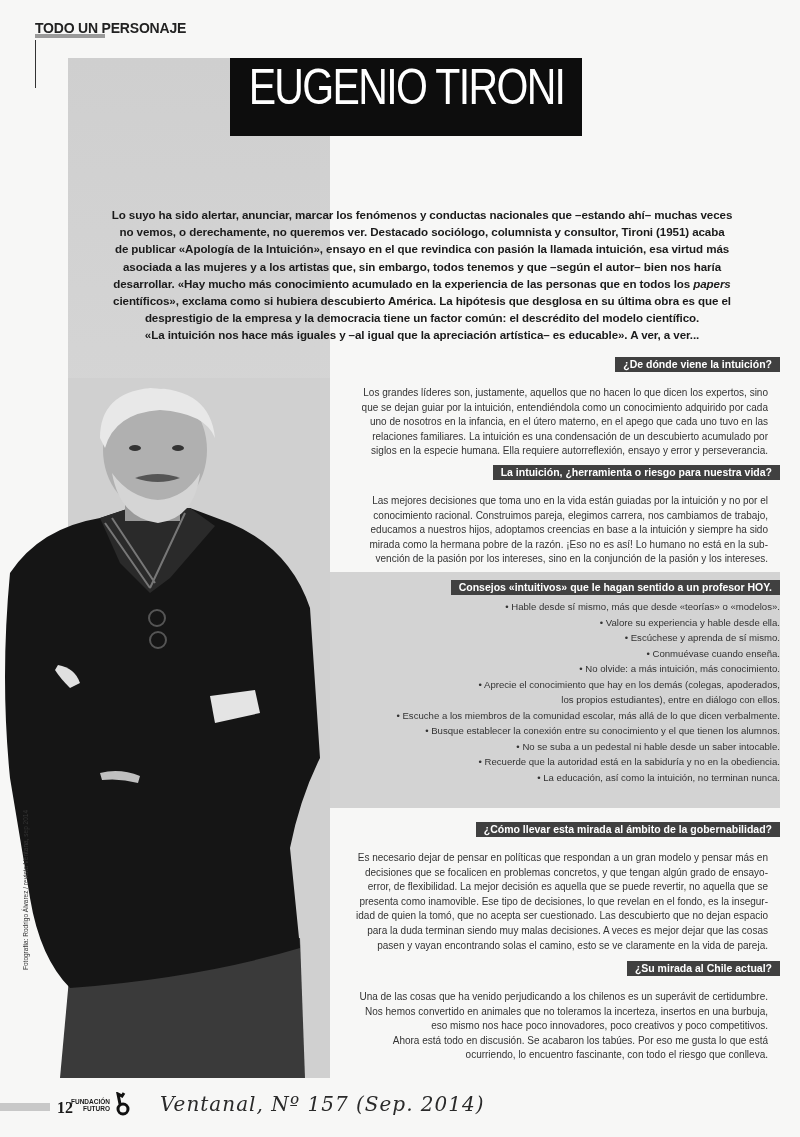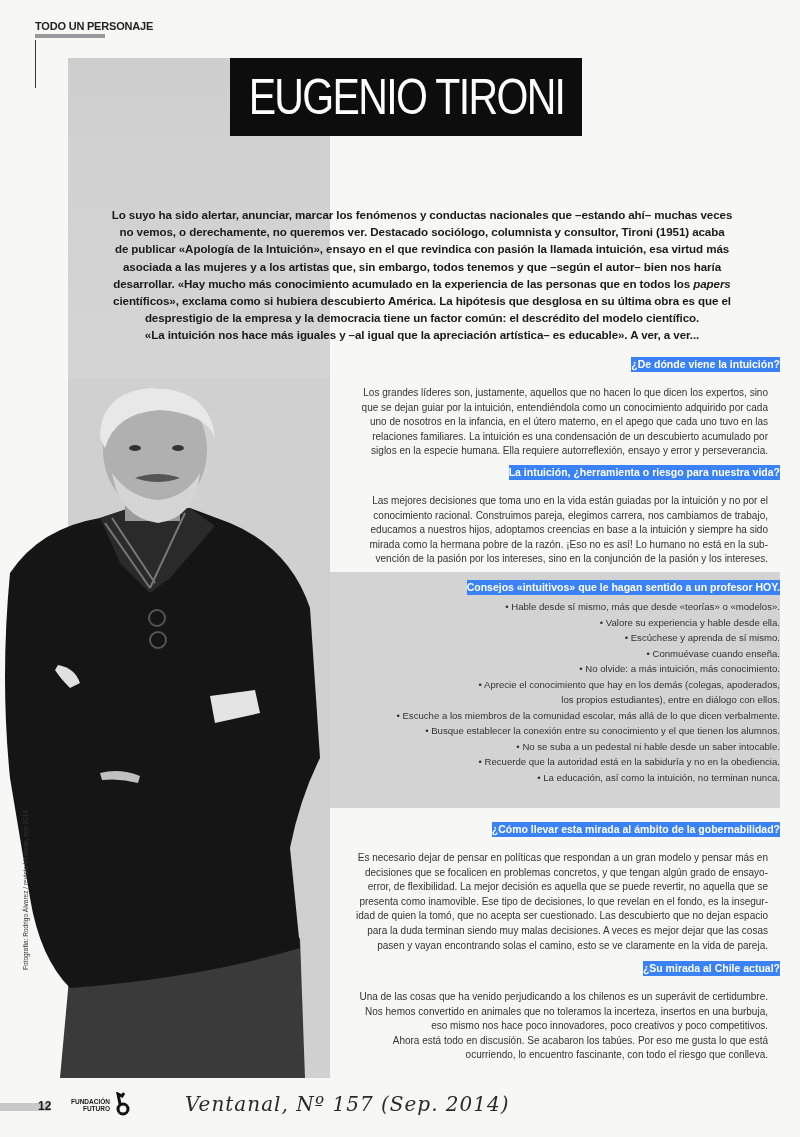--- a/index.html
+++ b/index.html
@@ -4,76 +4,76 @@
   <style>
     html, body { margin: 0; padding: 0; }
     body {
       width: 800px; height: 1137px; position: relative; overflow: hidden;
       background: #f7f7f6;
       font-family: "Liberation Sans", sans-serif;
       color: #1a1a1a;
     }
     .section-label {
       position: absolute; left: 35px; top: 20px;
-      font-size: 11px; font-weight: bold; letter-spacing: -0.2px; color: #222;
+      font-size: 14px; font-weight: bold; letter-spacing: -0.2px; color: #222;
     }
     .section-label-bar {
       position: absolute; left: 35px; top: 34px; width: 70px; height: 4px; background: #9a9a9a;
     }
     .vrule { position: absolute; left: 35px; top: 40px; width: 1px; height: 48px; background: #333; }
     .gray-col {
       position: absolute; left: 68px; top: 58px; width: 262px; height: 1015px;
       background: linear-gradient(180deg, #cfcfcf 0%, #d6d6d6 40%, #d2d2d2 100%);
     }
     .title-box {
       position: absolute; left: 230px; top: 58px; width: 352px; height: 78px;
-      background: #0d0d0d; color: #fff; display: flex; align-items: center; justify-content: center;
+      background: #0d0d0d; color: #fff; display: flex; align-items: flex-start; justify-content: center;
     }
     .title-box span {
       font-family: "Liberation Sans", sans-serif; font-size: 50px; letter-spacing: -2px;
       transform: scaleX(0.82); display: inline-block; white-space: nowrap;
     }
     .intro {
       position: absolute; left: 82px; top: 178px; width: 680px;
       text-align: center; font-size: 11.6px; line-height: 17.2px; color: #1a1a1a; font-weight: 600;
       letter-spacing: -0.1px;
       margin-top: 28px;
     }
     .intro p { margin: 0; }
     .intro em { font-style: italic; }
     .qa {
       position: absolute; right: 20px; text-align: right;
       font-size: 10px; line-height: 14.6px; color: #333;
     }
     .qa .q {
-      display: inline-block; background: #3b82f6; color: #fff; font-weight: bold;
-      font-size: 10.5px; padding: 1px 0; line-height: 13px; margin-bottom: 2px;
+      display: inline-block; background: #404040; color: #fff; font-weight: bold;
+      font-size: 10.5px; padding: 1px 8px; line-height: 13px; margin-bottom: 2px;
     }
     .qa .a { margin: 12px; }
     .qa .a span { display: block; }
     .tips-bg {
       position: absolute; left: 330px; top: 572px; width: 450px; height: 236px;
       background: #d3d3d3;
     }
     .tips { position: absolute; right: 20px; top: 580px; text-align: right; font-size: 9.6px; line-height: 15.5px; color: #333; }
     .tips ul { list-style: none; margin: 2px 0 0 0; padding: 0; text-align: right; }
     .tips li::before { content: "\2022  "; }
     .photo { position: absolute; left: 0; top: 378px; width: 330px; height: 700px; }
     .credit {
       position: absolute; left: 22px; top: 770px; width: 14px; height: 200px;
       writing-mode: vertical-rl; transform: rotate(180deg);
       font-size: 6.5px; color: #333; white-space: nowrap;
     }
     .footer-strip { position: absolute; left: 0; top: 1103px; width: 50px; height: 8px; background: #c8c8c8; }
-    .page-num { position: absolute; left: 38px; top: 1099px; font-size: 12px; font-weight: bold; }
+    .page-num { position: absolute; left: 57px; top: 1099px; font-size: 16px; font-weight: bold; font-family: Liberation Serif, serif; }
     .logo-text { position: absolute; left: 71px; top: 1098px; font-size: 6.5px; font-weight: bold; line-height: 7px; text-align: right; }
     .logo-icon { position: absolute; left: 112px; top: 1092px; }
     .handwritten {
       position: absolute; left: 160px; top: 1092px; font-family: "DejaVu Serif", serif;
-      font-style: italic; font-size: 20px; color: #2a2a2a; letter-spacing: 1px; margin-left: 25px;
+      font-style: italic; font-size: 20px; color: #2a2a2a; letter-spacing: 1px;
     }
   </style>
 </head>
 <body>
 
 <div class="section-label">TODO UN PERSONAJE</div>
 <div class="section-label-bar"></div>
 <div class="vrule"></div>
 
 <div class="gray-col"></div>

